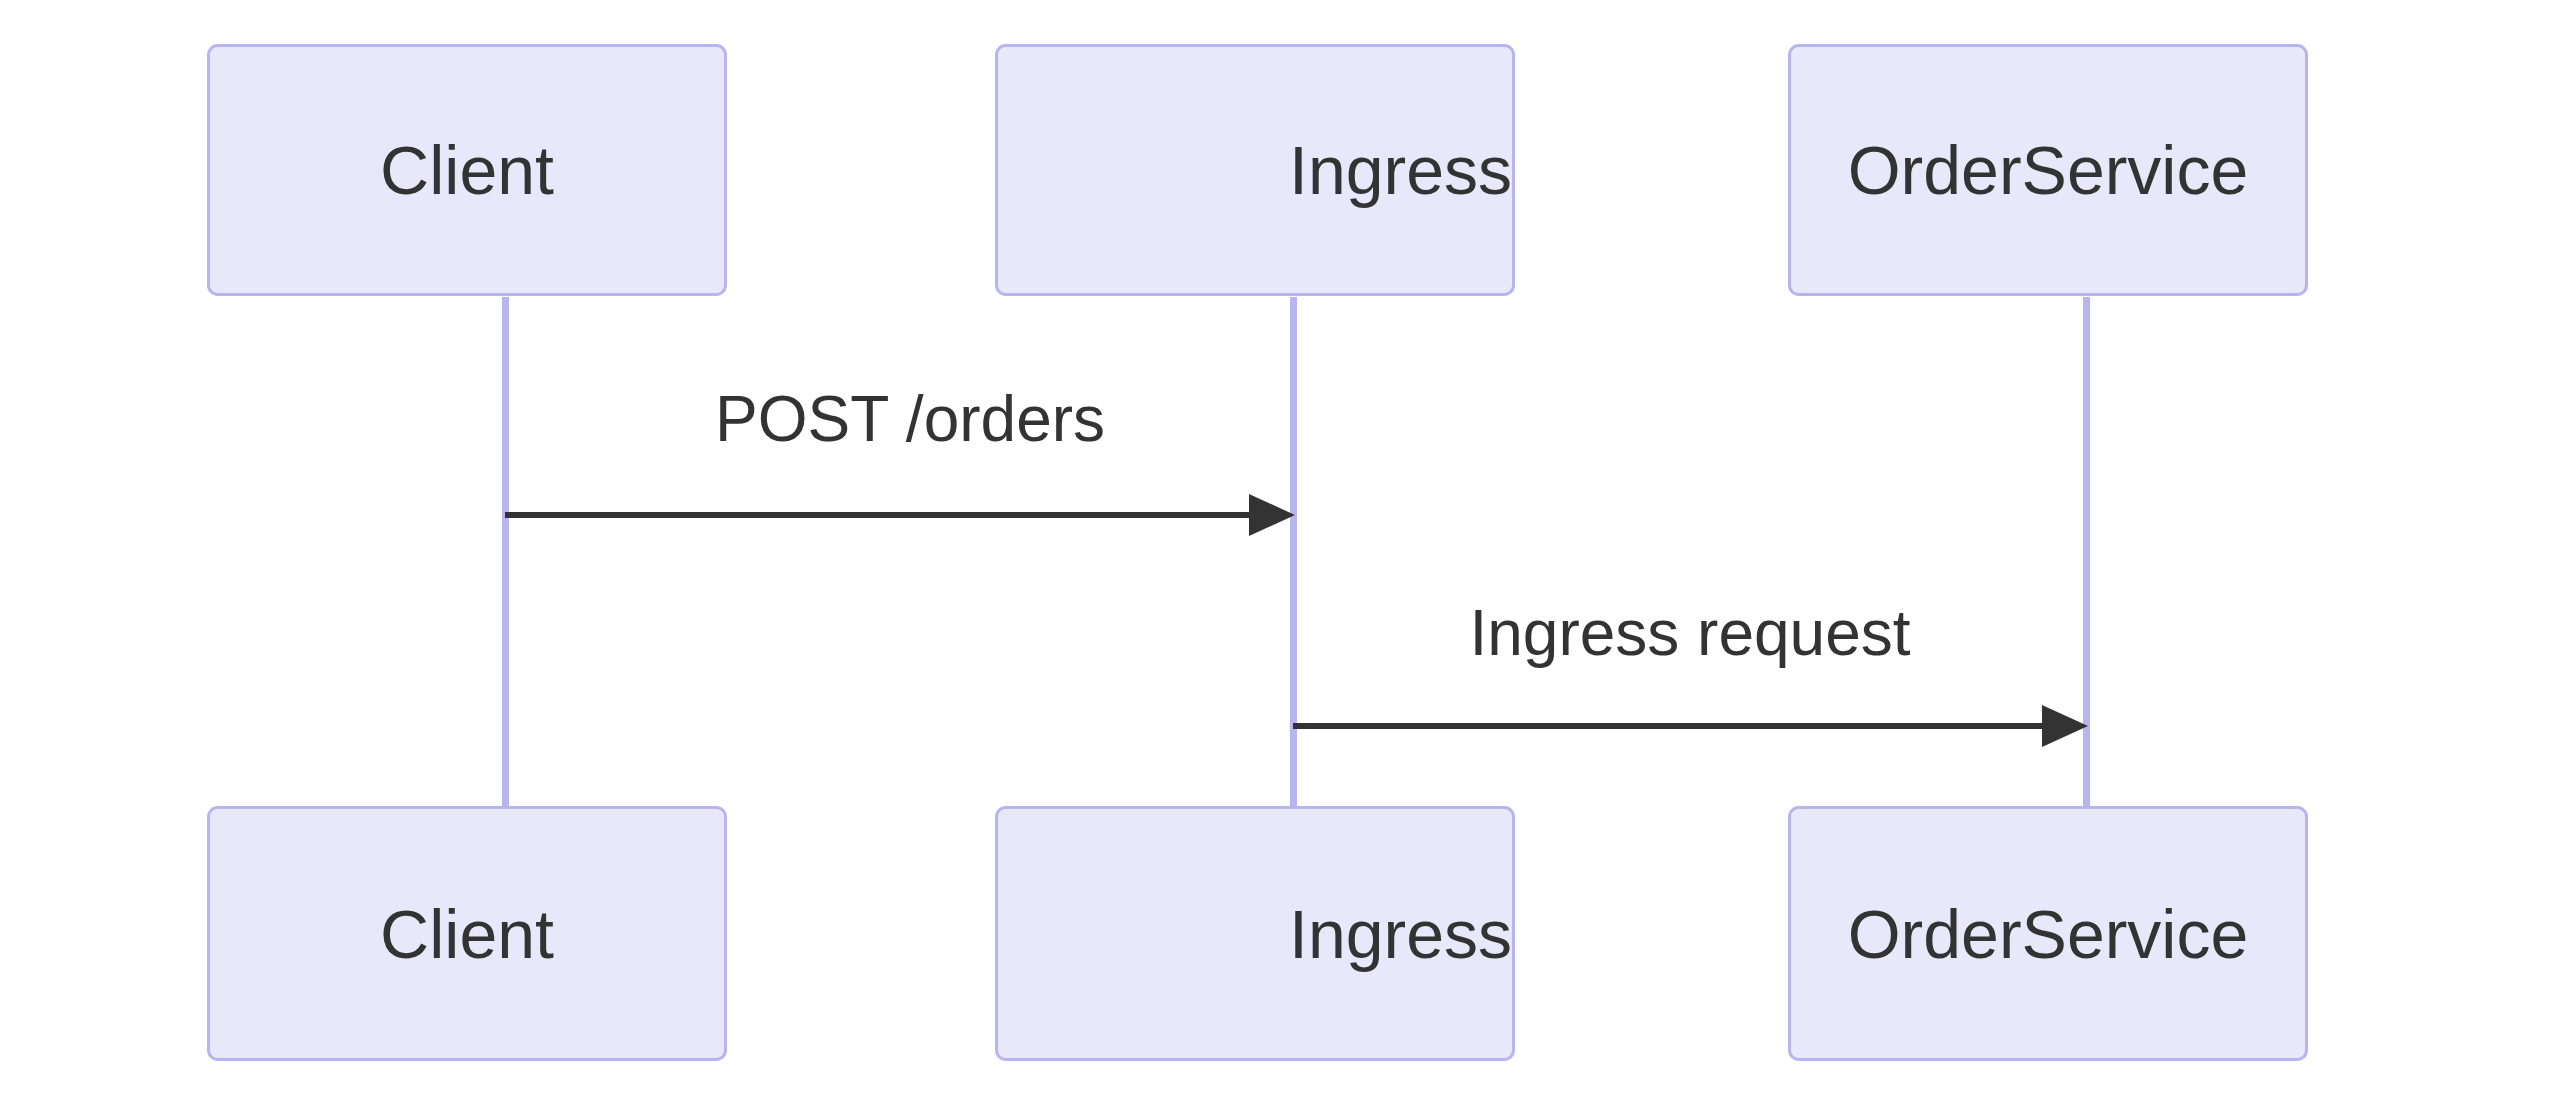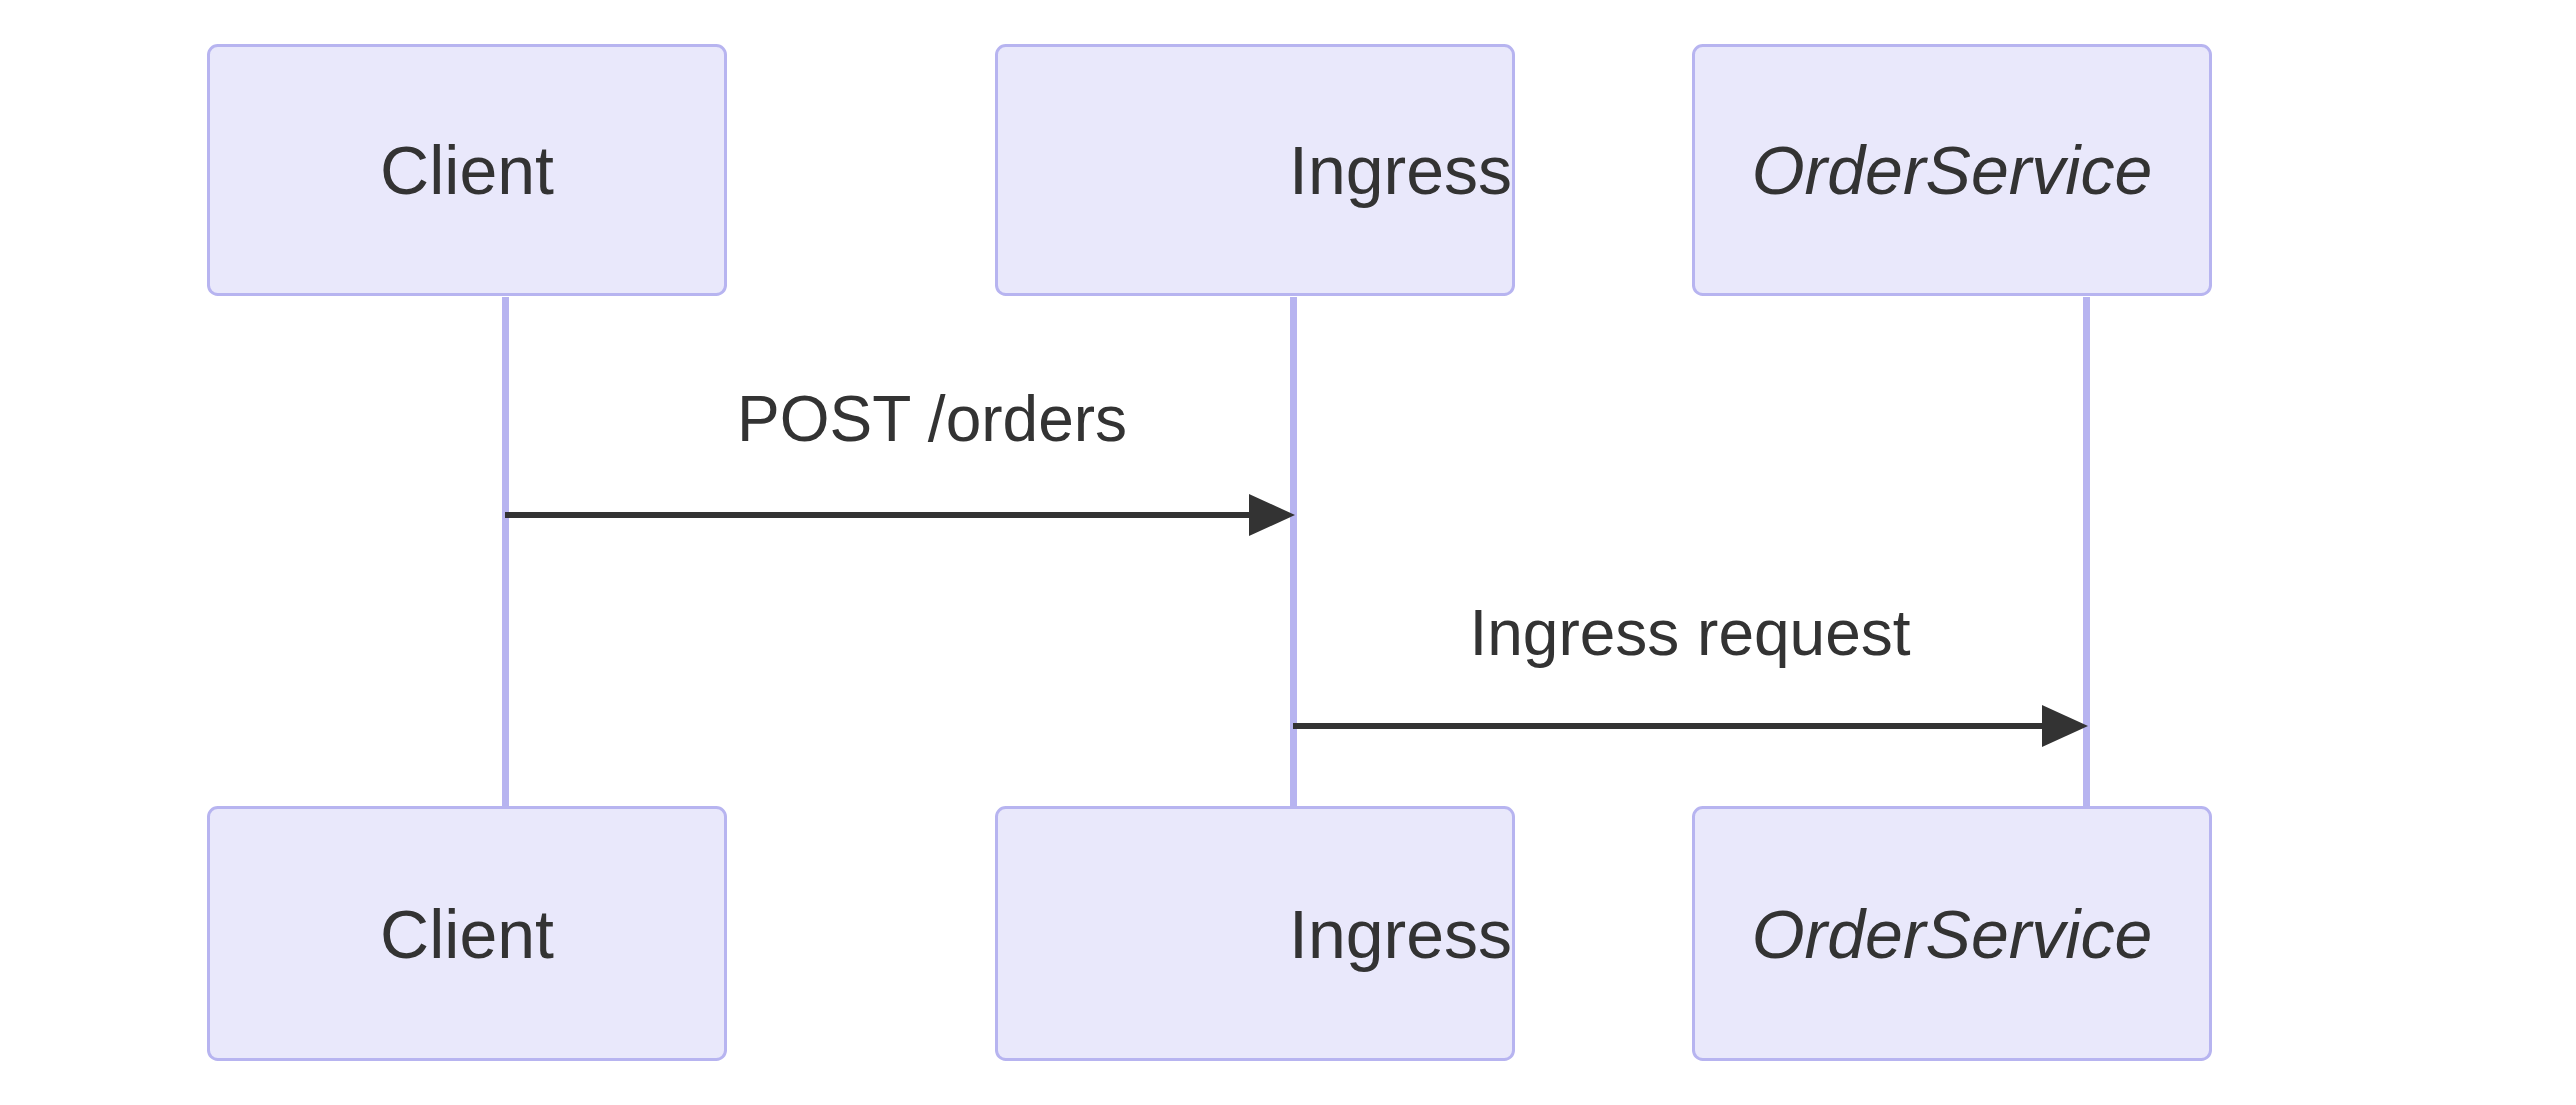--- a/index.html
+++ b/index.html
@@ -43,39 +43,39 @@
     border-radius: 10.7px;
     display: flex;
     align-items: center;
     justify-content: center;
     z-index: 2;
   }
   .actor-box.row-top    { top: 44px; }
   .actor-box.row-bottom { top: 806px; height: 255px; }
   .actor-box.col-client       { left: 207px;  }
   .actor-box.col-ingress      { left: 995px; justify-content: flex-end; }
-  .actor-box.col-orderservice { left: 1692px; font-style: italic; }
+  .actor-box.col-orderservice { left: 1788px; }
   .actor-label {
     font-size: 68px;
     line-height: 1;
     color: var(--text, #333333);
     white-space: nowrap;
   }
 
   
   .msg-label {
     position: absolute;
     transform: translate(-50%, -50%);
     font-size: 64px;
     line-height: 1;
     white-space: nowrap;
     color: var(--text, #333333);
     z-index: 3;
   }
-  .msg-label.m1 { left: 932px; top: 419px; }
+  .msg-label.m1 { left: 910px; top: 419px; }
   .msg-label.m2 { left: 1690px; top: 633px; }
 
   .msg-line {
     position: absolute;
     height: 6px;
     background: var(--signal, #333333);
     z-index: 3;
   }
   .msg-line.m1 { left: 505px;  top: 512px;  width: 749px; }
   .msg-line.m2 { left: 1293px; top: 723px; width: 754px; }

